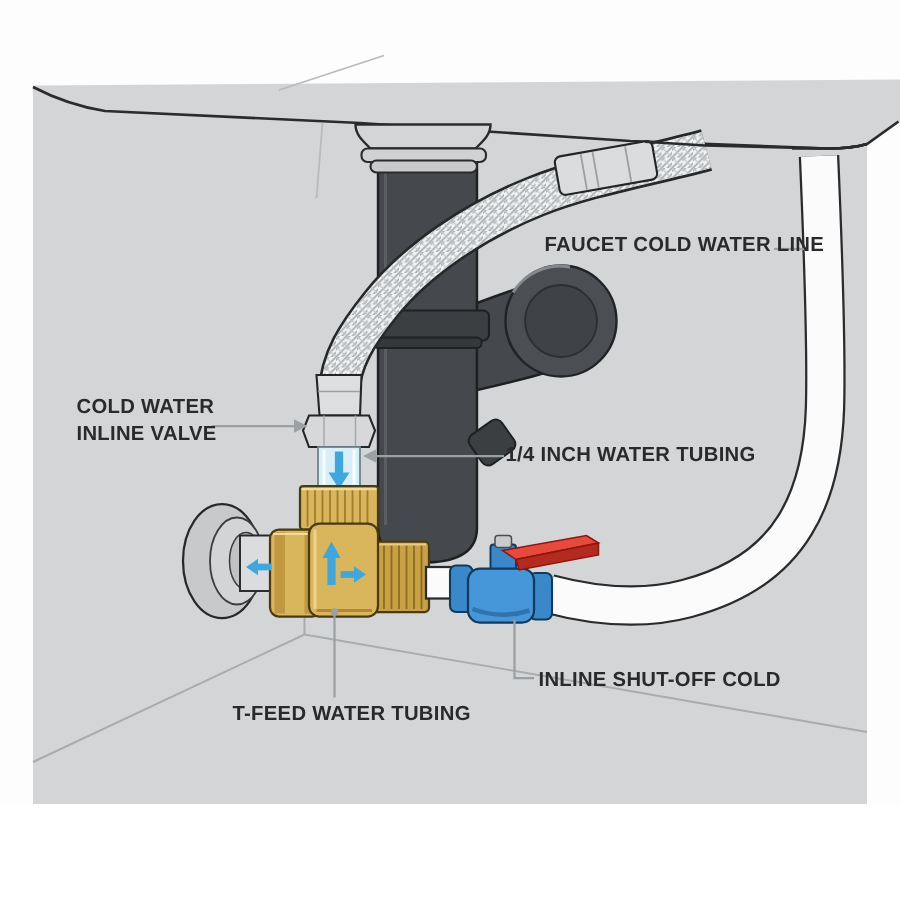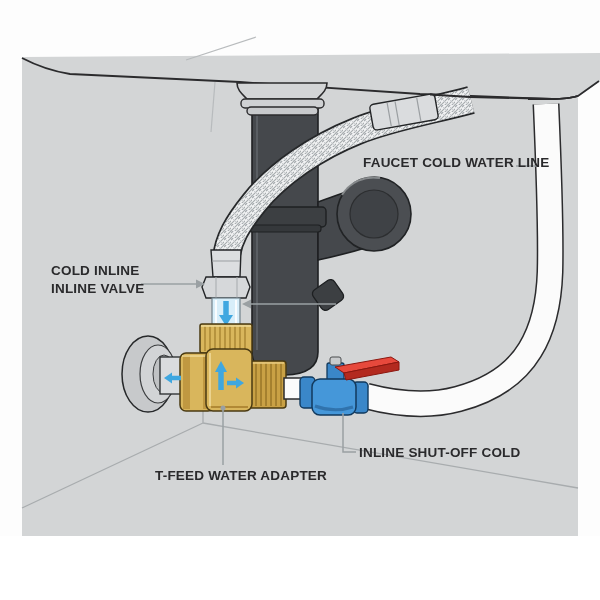--- a/index.html
+++ b/index.html
@@ -161,18 +161,19 @@
     <path d="M249,304 L336,304"></path>
     <polygon points="251,299.5 251,308.5 242,304" fill="var(--leader_gray)" stroke="none"></polygon>
     <path d="M343,413 L343,452 L356,452"></path>
     <path d="M223,409 L223,465"></path>
     <circle cx="223" cy="408" r="2.5" fill="var(--leader_gray)" stroke="none"></circle>
   </g>
 </svg>
 
   <div class="label label-faucet">FAUCET COLD WATER LINE</div>
   <div class="label label-supply">
-    <div>COLD INLINE</div>
+    <div>COLD WATER</div>
     <div>INLINE VALVE</div>
   </div>
+  <div class="label label-tubing">1/4 INCH WATER TUBING</div>
   <div class="label label-inline">INLINE SHUT-OFF COLD</div>
-  <div class="label label-tfeed">T-FEED WATER ADAPTER</div>
+  <div class="label label-tfeed">T-FEED WATER TUBING</div>
 </div>
 
 </body></html>

